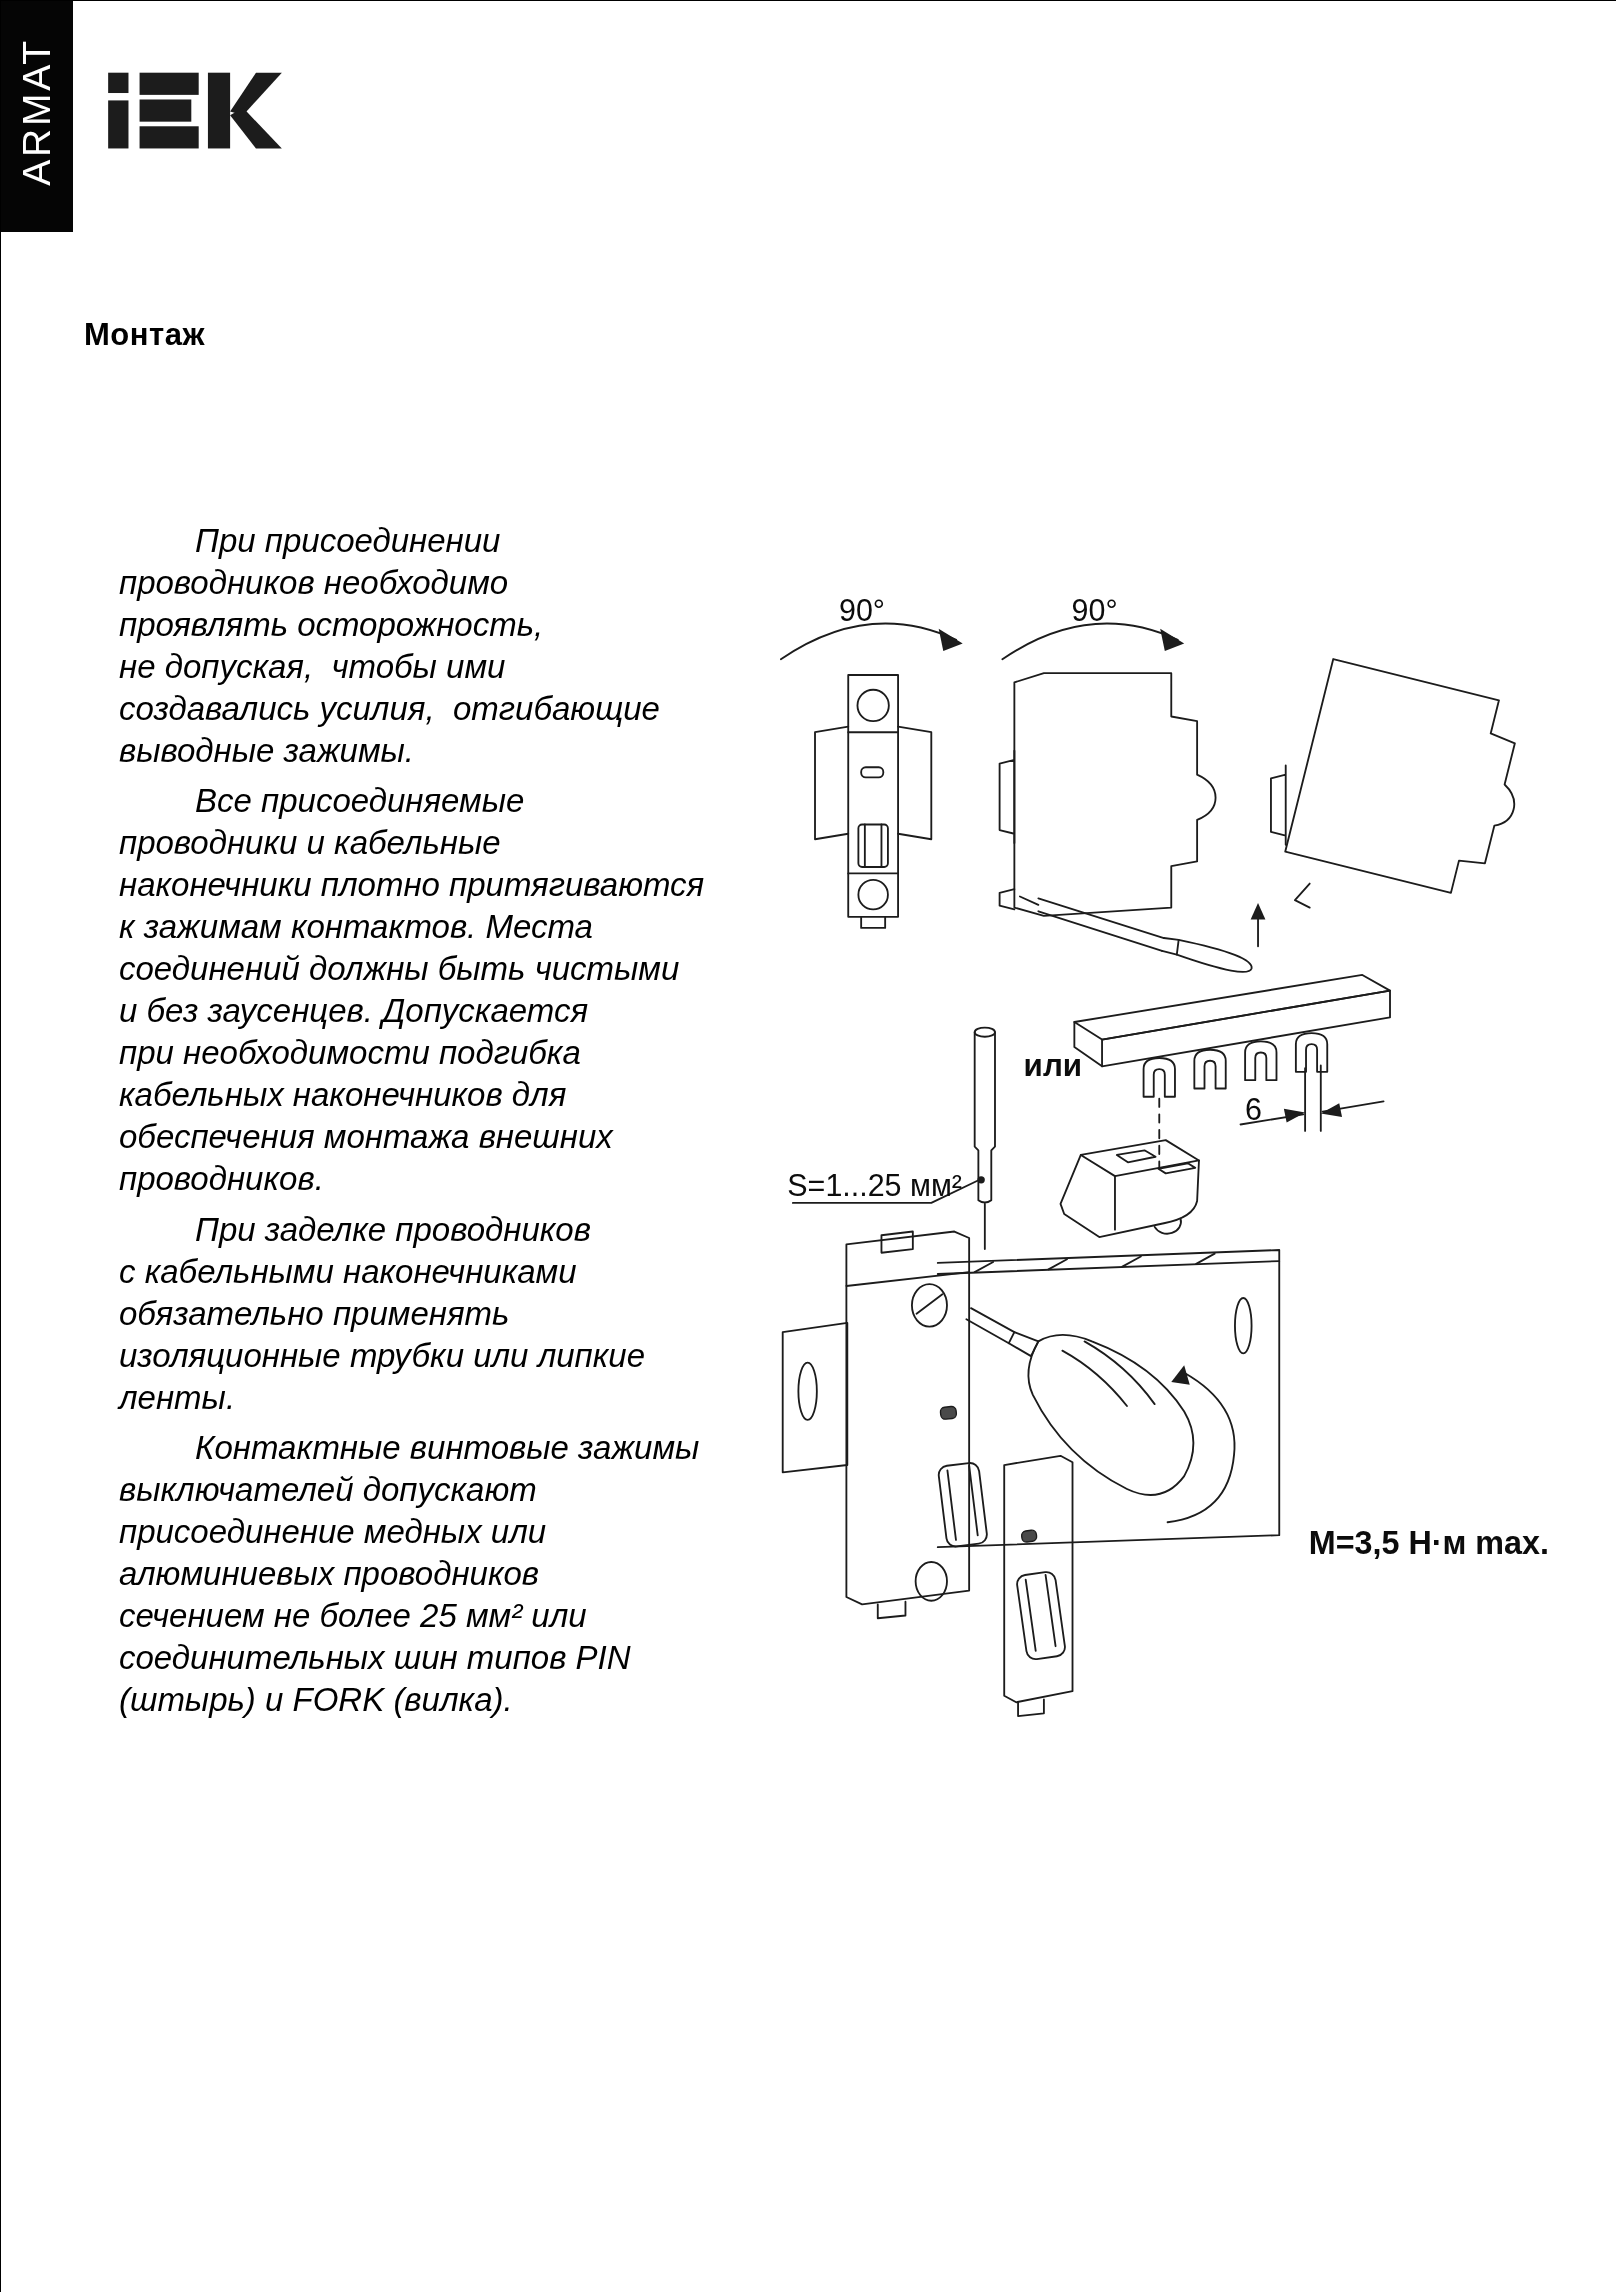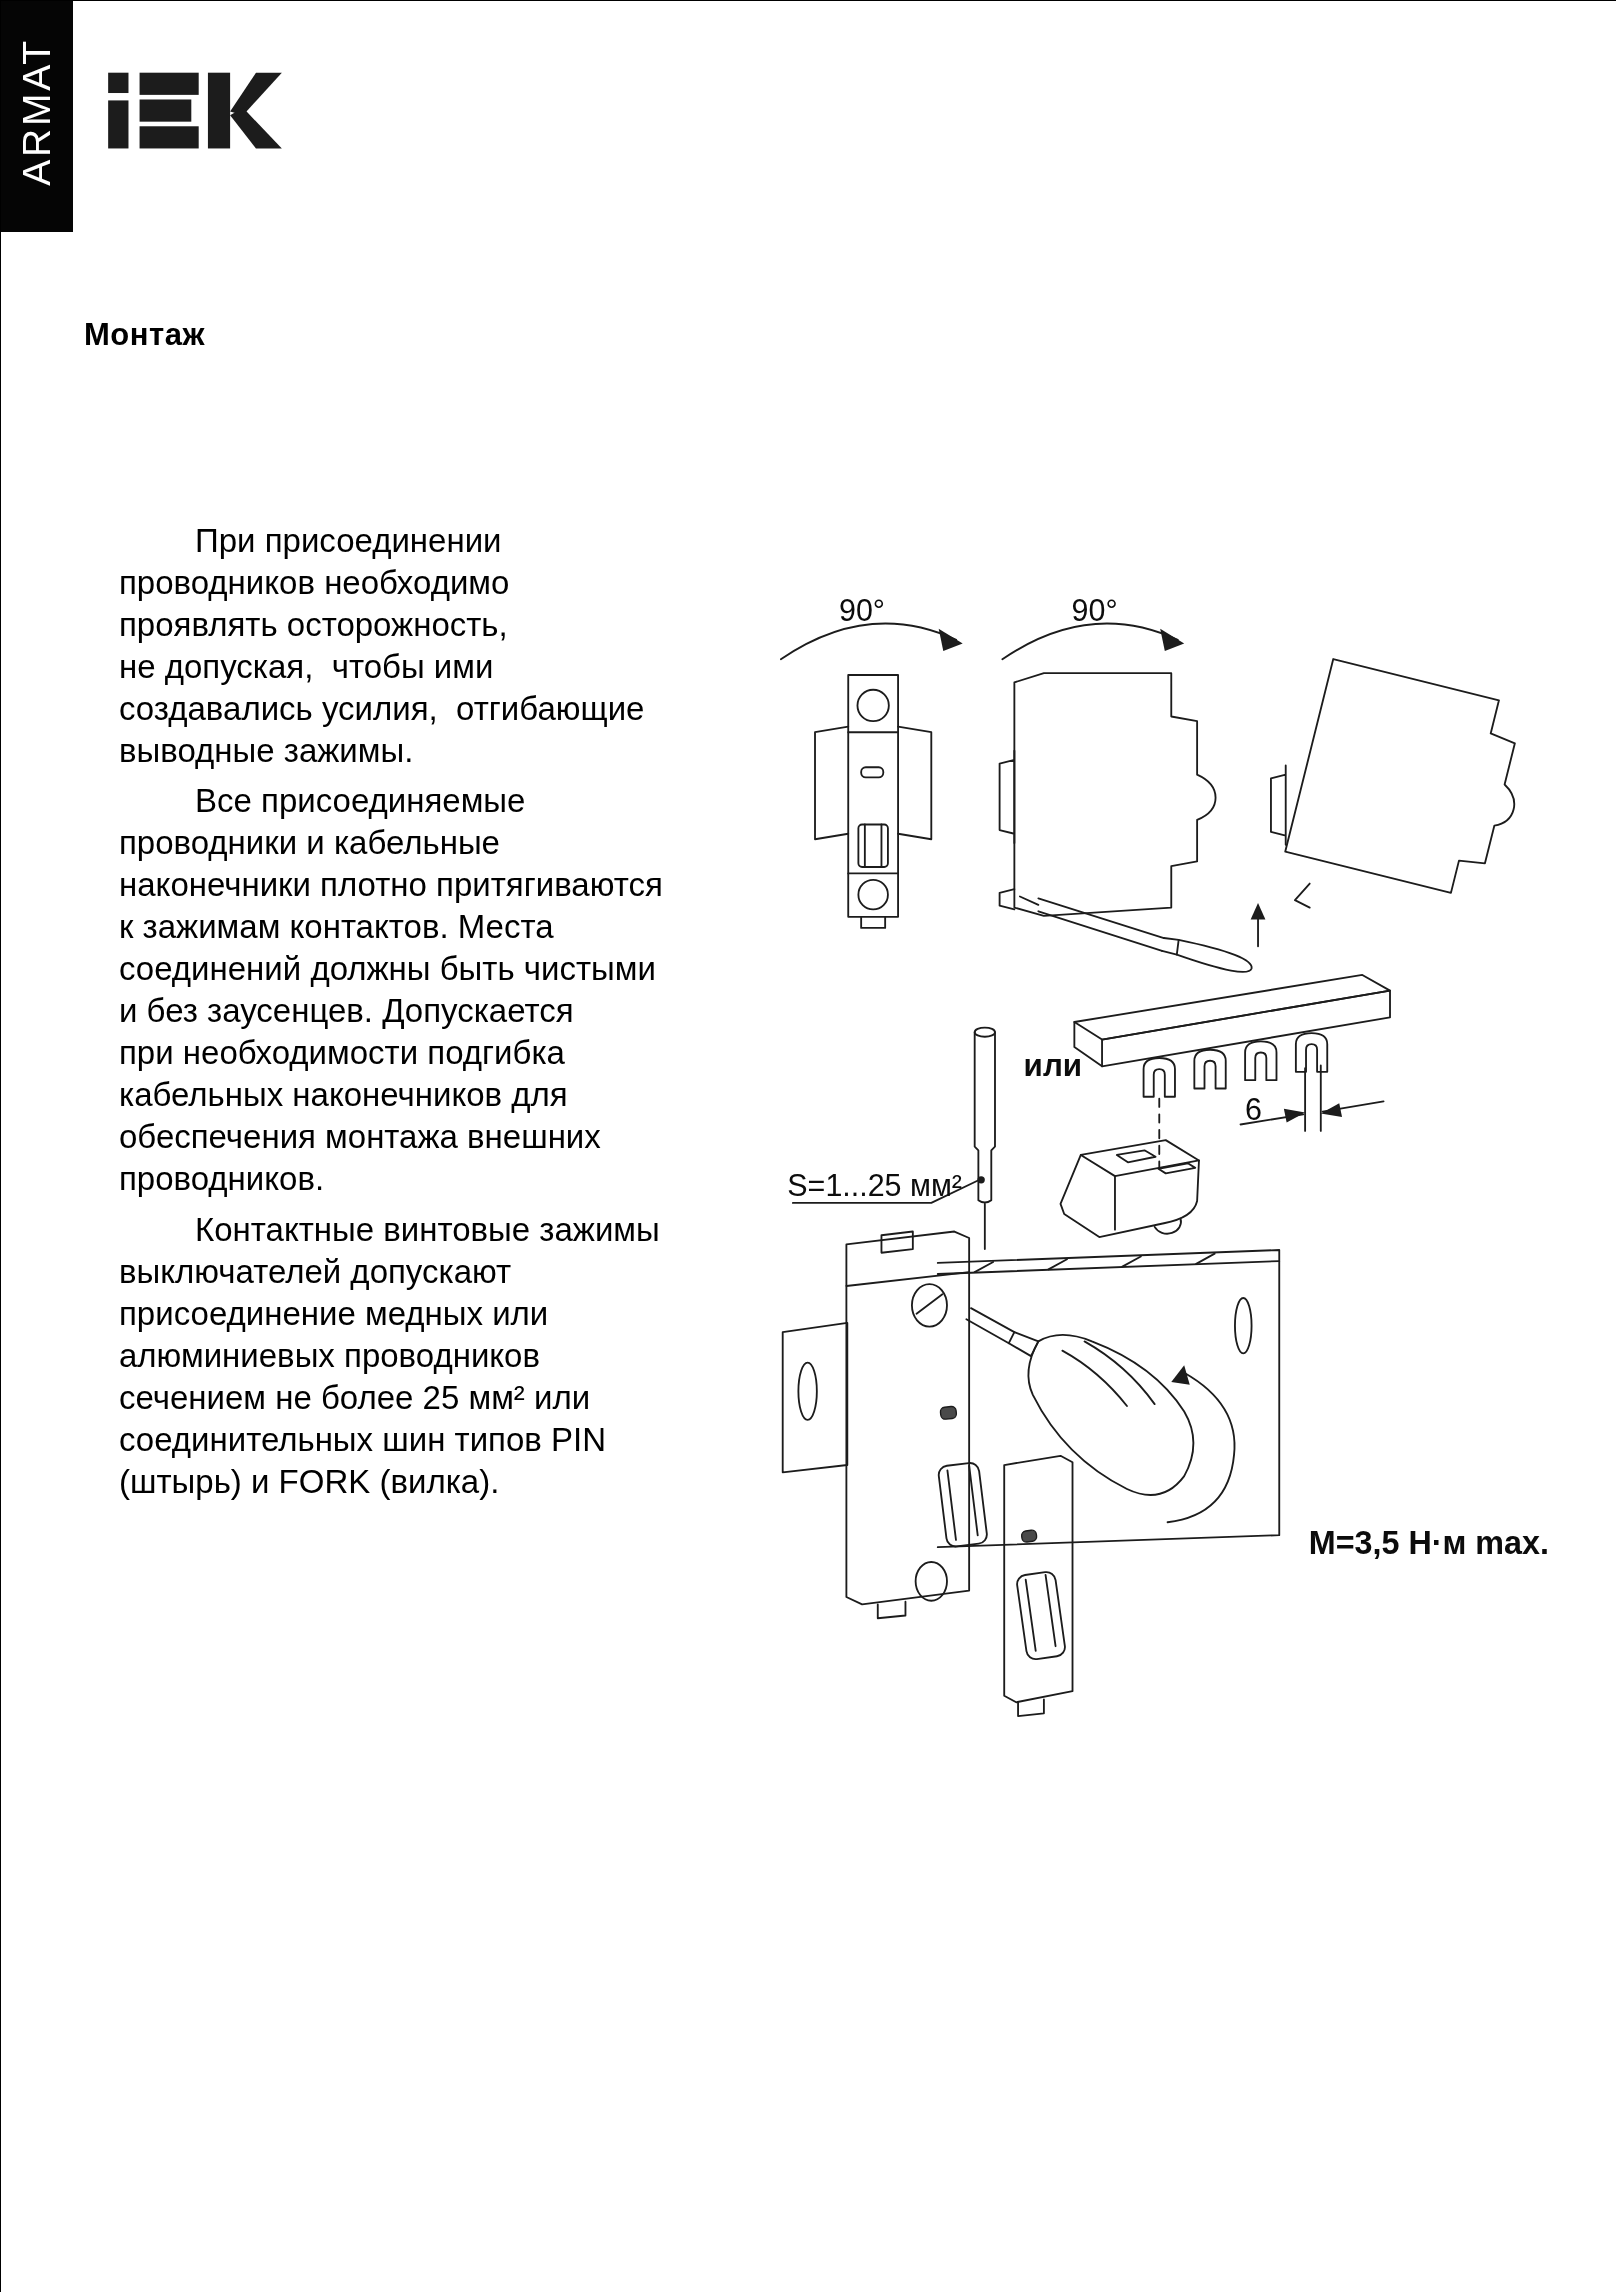--- a/index.html
+++ b/index.html
@@ -27,21 +27,21 @@
   .heading{
     position:absolute;left:83px;top:316px;
     font-size:31px;font-weight:700;letter-spacing:0.5px;
   }
   .para-lead{
     position:absolute;left:118px;top:430px;width:1477px;
     font-size:33px;line-height:42px;
     text-indent:76px;white-space:pre-wrap;
   }
   .text-col{
-    position:absolute;left:118px;top:519px;width:729px;
+    position:absolute;left:118px;top:519px;width:729px;font-style:italic;
   }
   .text-col p{
     margin:0 0 8.3px 0;
     font-size:33px;line-height:42px;
     text-indent:76px;white-space:pre-wrap;
   }
   .diagrams{position:absolute;left:766px;top:554px;width:851px;height:1246px;}
   .ln{fill:none;stroke:#1c1c1c;stroke-width:2;stroke-linejoin:round;stroke-linecap:round;}
   .fl{fill:#1c1c1c;stroke:none;}
   .dk{fill:#4a4a4a;stroke:#1c1c1c;stroke-width:1.5;}
@@ -84,20 +84,25 @@
     <p>Все присоединяемые
 проводники и кабельные
 наконечники плотно притягиваются
 к зажимам контактов. Места
 соединений должны быть чистыми
 и без заусенцев. Допускается
 при необходимости подгибка
 кабельных наконечников для
 обеспечения монтажа внешних
 проводников.</p>
+    <p>При заделке проводников
+с кабельными наконечниками
+обязательно применять
+изоляционные трубки или липкие
+ленты.</p>
     <p>Контактные винтовые зажимы
 выключателей допускают
 присоединение медных или
 алюминиевых проводников
 сечением не более 25 мм² или
 соединительных шин типов PIN
 (штырь) и FORK (вилка).</p>
   </div>
 
   <svg class="diagrams" viewBox="0 0 922 1350">

